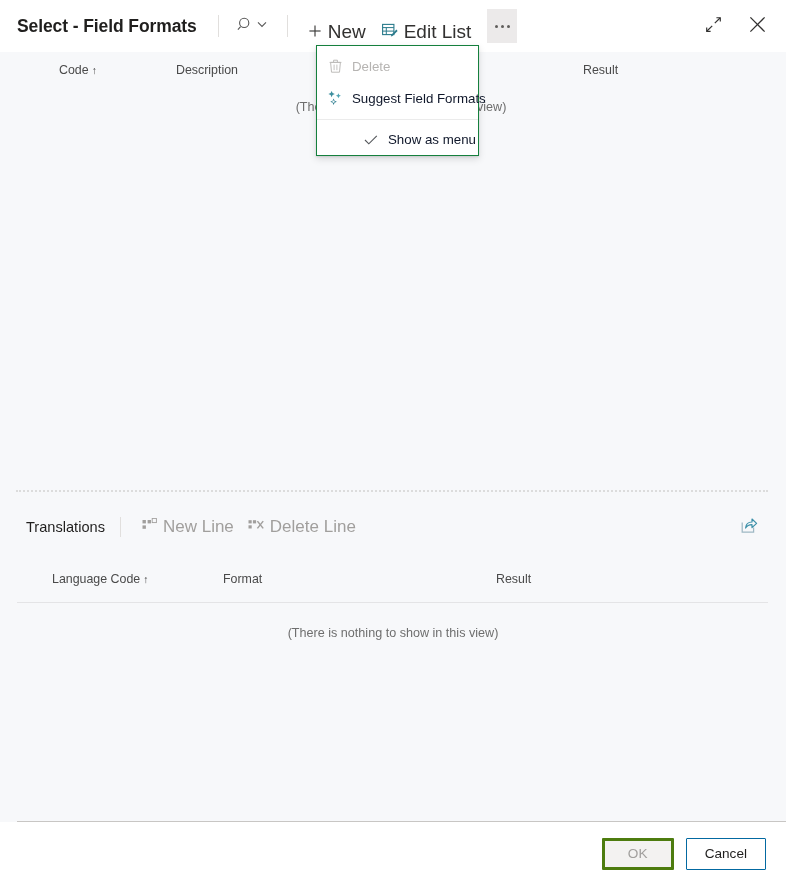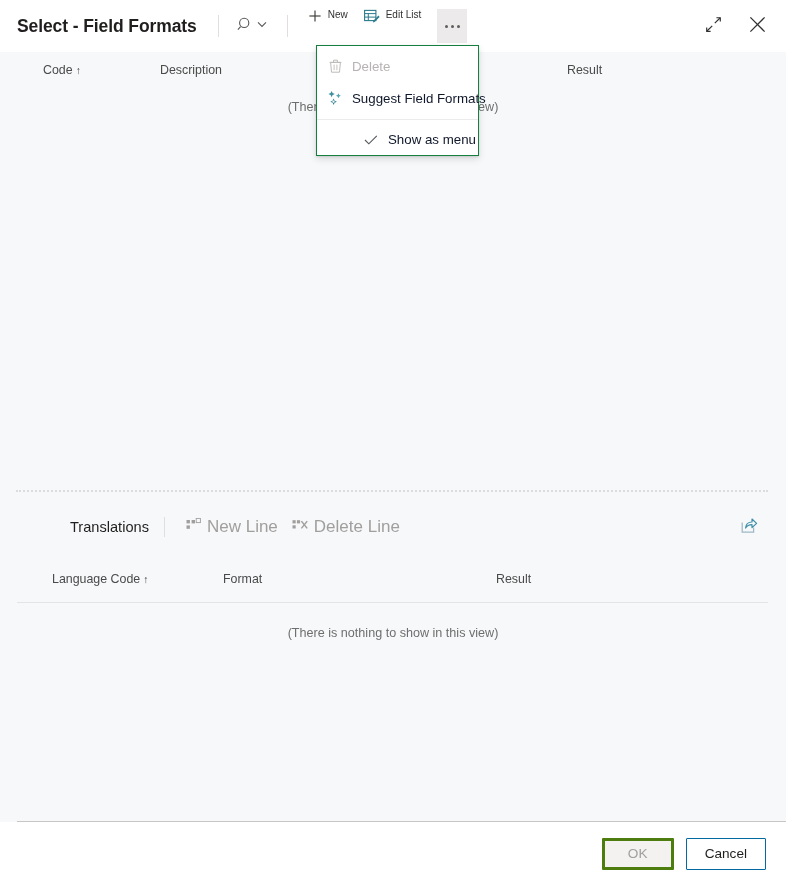--- a/index.html
+++ b/index.html
@@ -69,28 +69,28 @@
     display: flex;
     align-items: center;
     gap: 1px;
     height: 32px;
     padding: 0 2px;
     cursor: pointer;
   }
 
   .cmd-btn {
     display: flex;
-    align-items: flex-start;
+    align-items: flex-end;
     height: 34px;
     padding: 0 8px;
     background: none;
     border: none;
     cursor: pointer;
     font-family: "Liberation Sans", sans-serif;
-    font-size: 10px;
+    font-size: 19px;
     color: #323130;
     white-space: nowrap;
     gap: 6px;
   }
 
   .ellipsis-btn {
     width: 30px;
     height: 34px;
     display: flex;
     align-items: center;
@@ -166,20 +166,21 @@
     position: relative;
     flex: 1 1 auto;
     background: #f7f8fa;
     overflow: hidden;
   }
 
   
   .list-pane {
     position: relative;
     height: 385px;
+    margin-left: 16px;
   }
 
   .col-headers {
     position: relative;
     height: 34px;
     padding-top: 11px;
   }
 
   .col-h {
     position: absolute;
@@ -223,21 +224,20 @@
     right: 0;
     bottom: 0;
   }
 
   .sub-head {
     position: relative;
     display: flex;
     align-items: center;
     height: 46px;
     padding-left: 26px;
-    margin-left: 44px;
   }
 
   .sub-title {
     font-size: 14.6px;
     color: #201f1e;
     white-space: nowrap;
   }
 
   .sub-divider {
     width: 1px;

